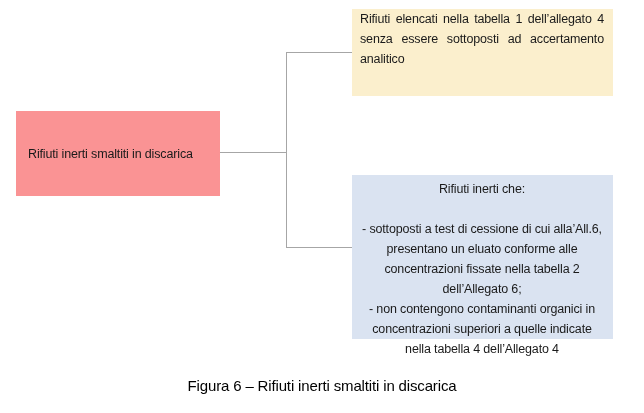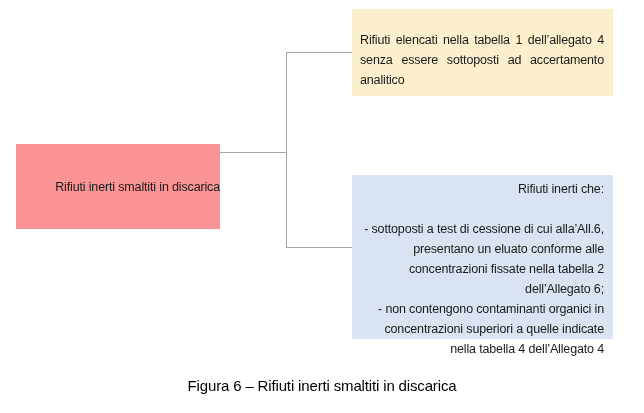--- a/index.html
+++ b/index.html
@@ -26,44 +26,43 @@
   .box p { margin: 0; }
 
   .root-node {
     left: 16px;
     top: 111px;
     width: 204px;
     height: 85px;
     background: #FA9394;
     display: flex;
     align-items: center;
-    justify-content: flex-end;
+    justify-content: flex-start;
     text-align: center;
-    padding: 0 0;
-    margin-top: 33px;
+    padding: 0 12px;
   }
 
   .branch-top {
     left: 352px;
     top: 9px;
     width: 261px;
     height: 87px;
     background: #FBEFCD;
-    padding: 21px 9px 3px 8px;
+    padding: 0 9px 3px 8px;
     text-align: justify;
   }
 
   .branch-bottom {
     left: 352px;
     top: 175px;
     width: 261px;
     height: 164px;
     background: #DAE3F1;
     padding: 4px 9px 3px 8px;
-    text-align: right;
+    text-align: center;
   }
   .branch-bottom .header { margin-bottom: 20px; }
 
   .connector {
     position: absolute;
     background: #A6A6A6;
   }
   .conn-root-h   { left: 220px; top: 152px; width: 66px;  height: 1px; }
   .conn-vertical { left: 286px; top: 52px;  width: 1px;   height: 196px; }
   .conn-top-h    { left: 286px; top: 52px;  width: 66px;  height: 1px; }

